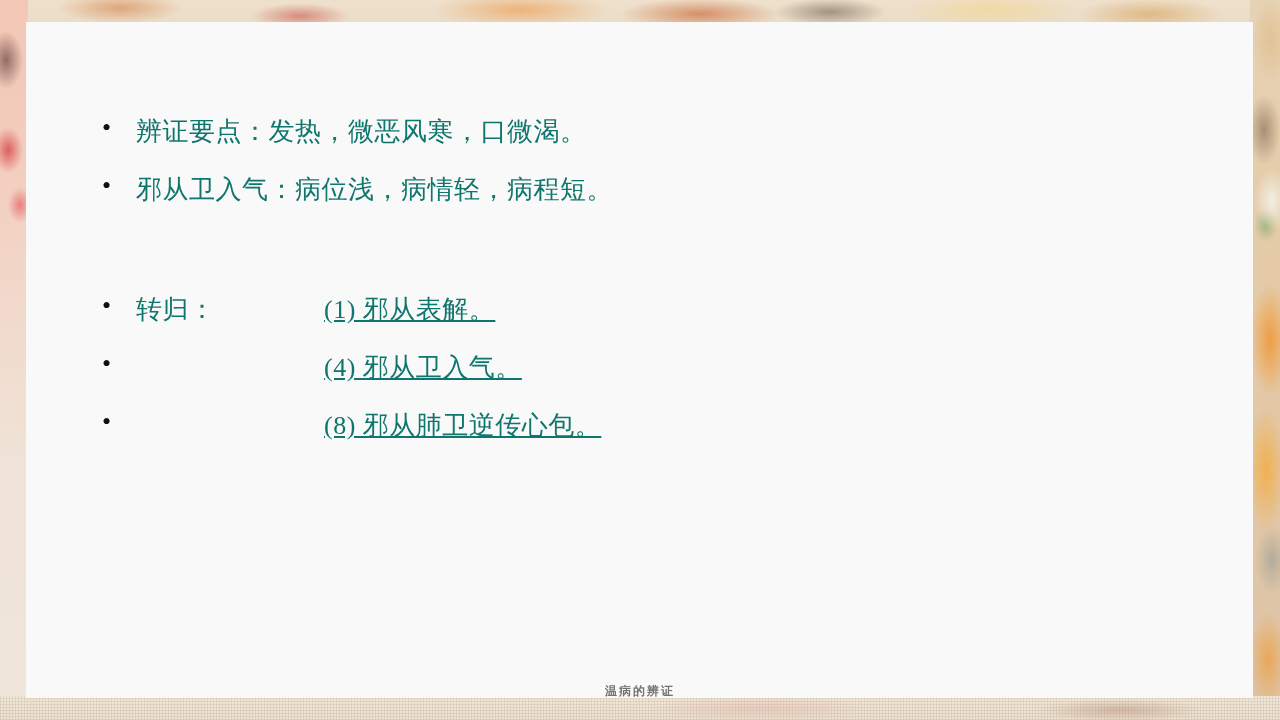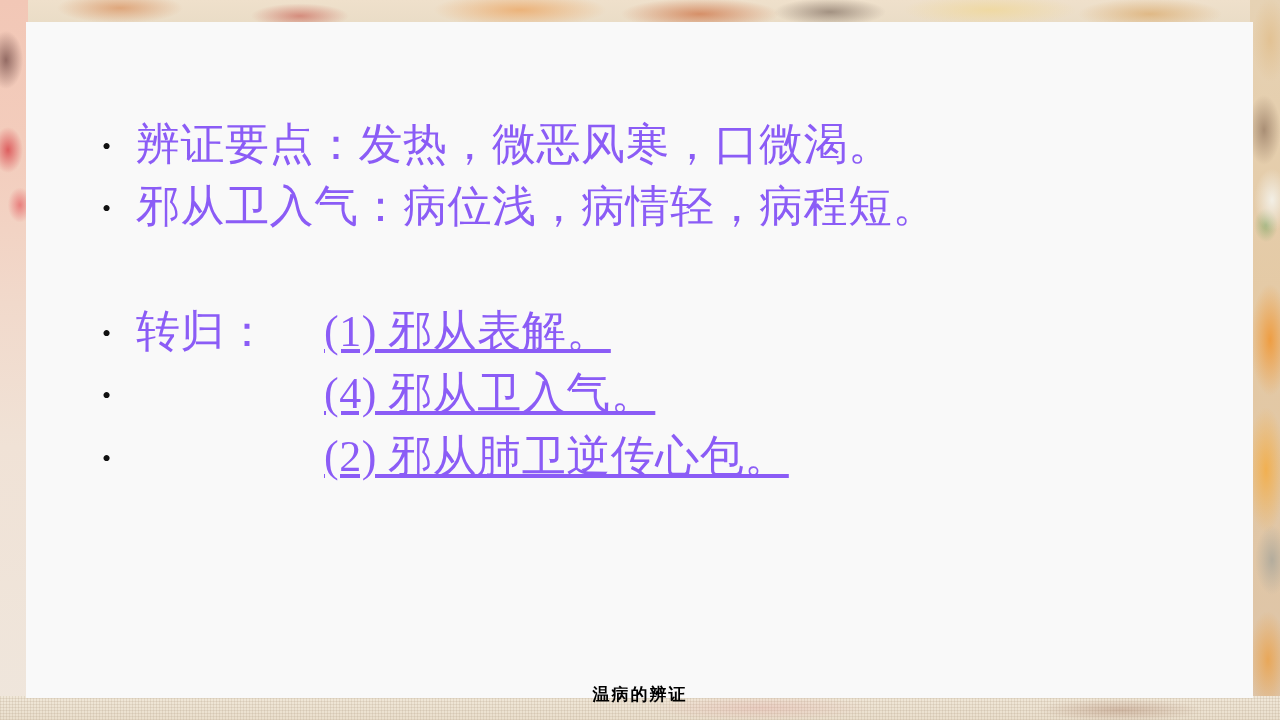--- a/index.html
+++ b/index.html
@@ -143,23 +143,23 @@
     width: 34px;
     font-size: 26px;
     line-height: 1;
     color: #111111;
     text-align: left;
     transform: translateY(-4px);
   }
 
   .bullet-text {
     flex: 1 1 auto;
-    font-size: 44px;
+    font-size: 26px;
     line-height: 1.42;
-    color: #8b5cf6;
+    color: #0f766e;
     white-space: pre;
     letter-spacing: 0.5px;
   }
 
   
   .bullet-row .lead-label {
     display: inline-block;
     width: 188px;
   }
 
@@ -169,24 +169,24 @@
   }
 
   
 
   #footer-caption {
     position: absolute;
     left: 0;
     top: 683px;
     width: 1280px;
     text-align: center;
-    font-size: 17px;
+    font-size: 12px;
     font-weight: bold;
     letter-spacing: 2px;
-    color: #000000;
+    color: #737373;
     font-family: "DejaVu Sans", "Liberation Sans", sans-serif;
   }
 </style>
 </head>
 <body>
 
 <div id="slide">
 
   <div class="bg-base"></div>
   <div class="bg-top"></div>
@@ -207,20 +207,20 @@
         <div class="bullet-row">
           <span class="bullet-mark">•</span>
           <span class="bullet-text"><span class="lead-label">转归：</span><span class="sub-item">(1) 邪从表解。</span></span>
         </div>
         <div class="bullet-row">
           <span class="bullet-mark">•</span>
           <span class="bullet-text"><span class="lead-label"></span><span class="sub-item">(4) 邪从卫入气。</span></span>
         </div>
         <div class="bullet-row">
           <span class="bullet-mark">•</span>
-          <span class="bullet-text"><span class="lead-label"></span><span class="sub-item">(2) 邪从肺卫逆传心包。</span></span>
+          <span class="bullet-text"><span class="lead-label"></span><span class="sub-item">(8) 邪从肺卫逆传心包。</span></span>
         </div>
       </div>
   </div>
 
   <div id="footer-caption">温病的辨证</div>
 
 </div>
 
 </body></html>

